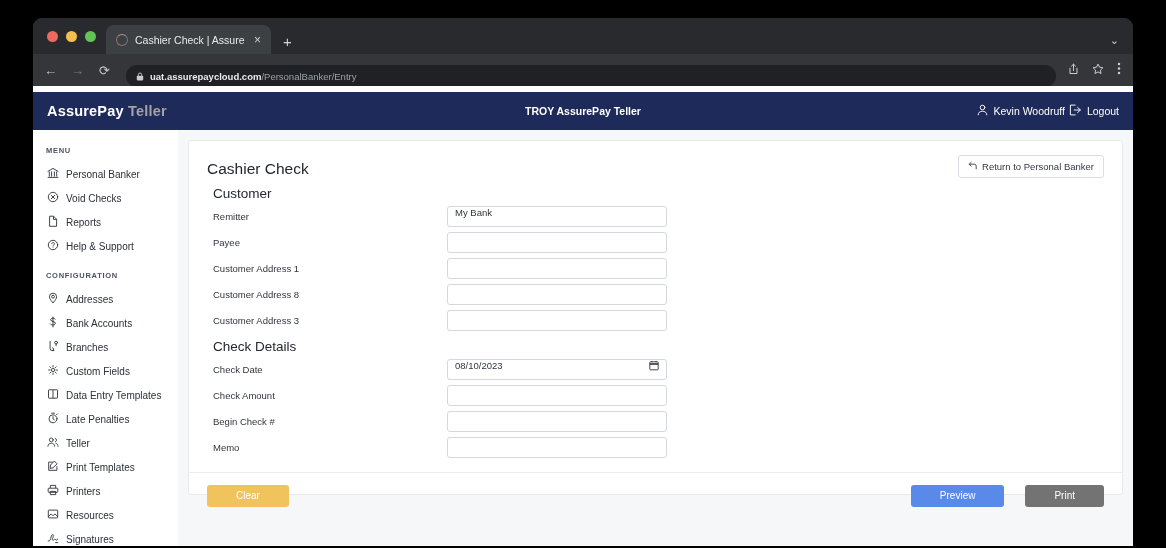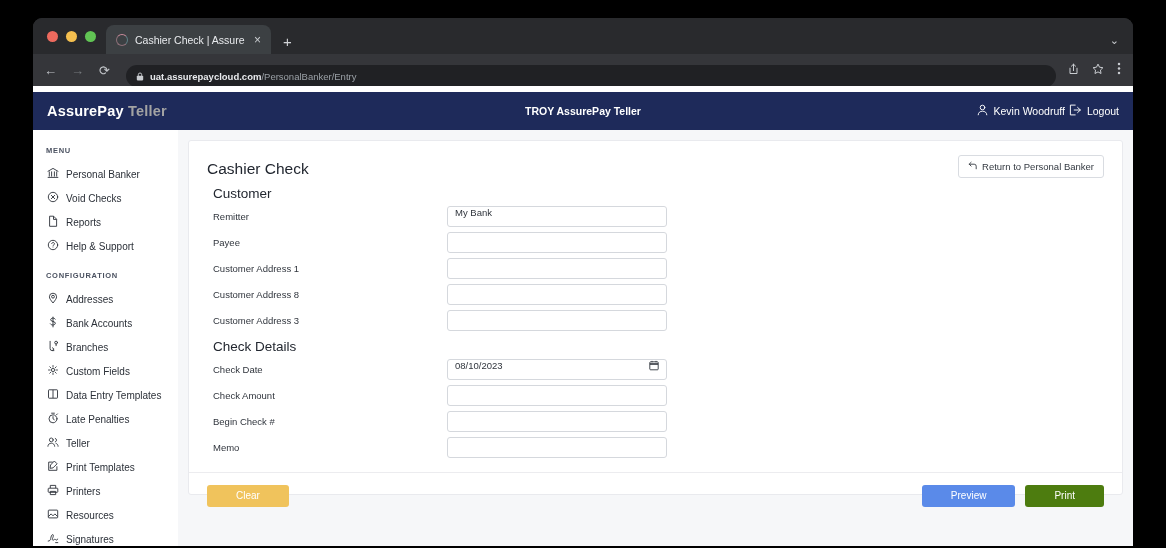--- a/index.html
+++ b/index.html
@@ -207,21 +207,21 @@
     padding-top: 12px;
   }
   .btn {
     border: none; border-radius: 3px;
     font-size: 10px; color: #ffffff;
     padding: 6px 29px;
     line-height: 1;
   }
   .btn.clear { background: #f0c35c; }
   .btn.preview { background: #5a8ae9; margin-left: auto; }
-  .btn.print { background: #4d7c0f; margin-left: 10px; }
+  .btn.print { background: #737373; margin-left: 21px; }
 </style>
 </head>
 <body>
 
 <div id="browser-window">
 
   <div id="tab-strip">
     <div class="traffic-lights">
       <span class="light red"></span>
       <span class="light yellow"></span>

